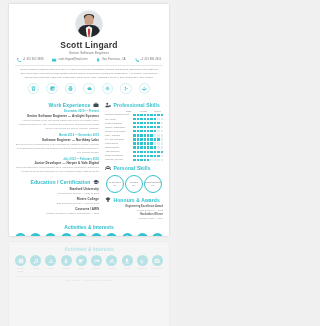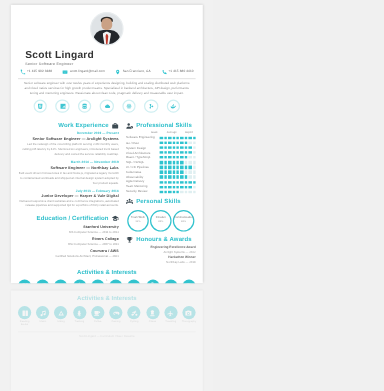--- a/index.html
+++ b/index.html
@@ -16,21 +16,21 @@
     position:absolute;left:9px;top:4px;width:160px;height:232px;
     background:#ffffff;
     box-shadow:0 0 2px rgba(0,0,0,.18);
     overflow:hidden;
   }
   .page.ghost{
     top:242px;height:84px;opacity:.30;filter:blur(.2px);
   }
 
   
-  .hdr{padding:5px 12px 0;text-align:left;}
+  .hdr{padding:5px 12px 0;text-align:center;}
   .avatar{
     width:26px;height:26px;border-radius:50%;margin:1px auto 0;
     background:#dfe3e6;border:1.2px solid #e9edef;
     position:relative;overflow:hidden;
   }
   .av-head{position:absolute;left:50%;top:4px;transform:translateX(-50%);
     width:9px;height:10px;border-radius:45% 45% 40% 40%;background:#caa185;}
   .av-hair{position:absolute;left:50%;top:3px;transform:translateX(-50%);
     width:10px;height:5px;border-radius:50% 50% 30% 30%;background:#2e2b28;}
   .av-body{position:absolute;left:50%;bottom:0;transform:translateX(-50%);

